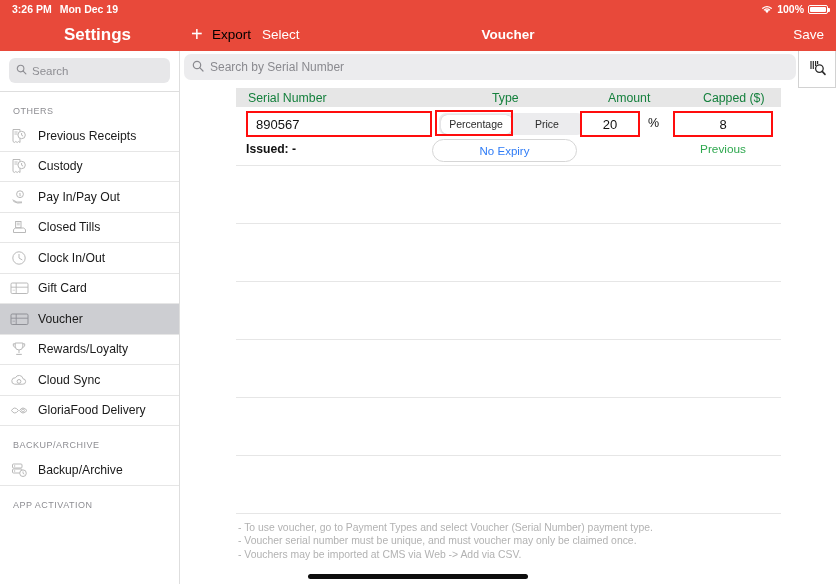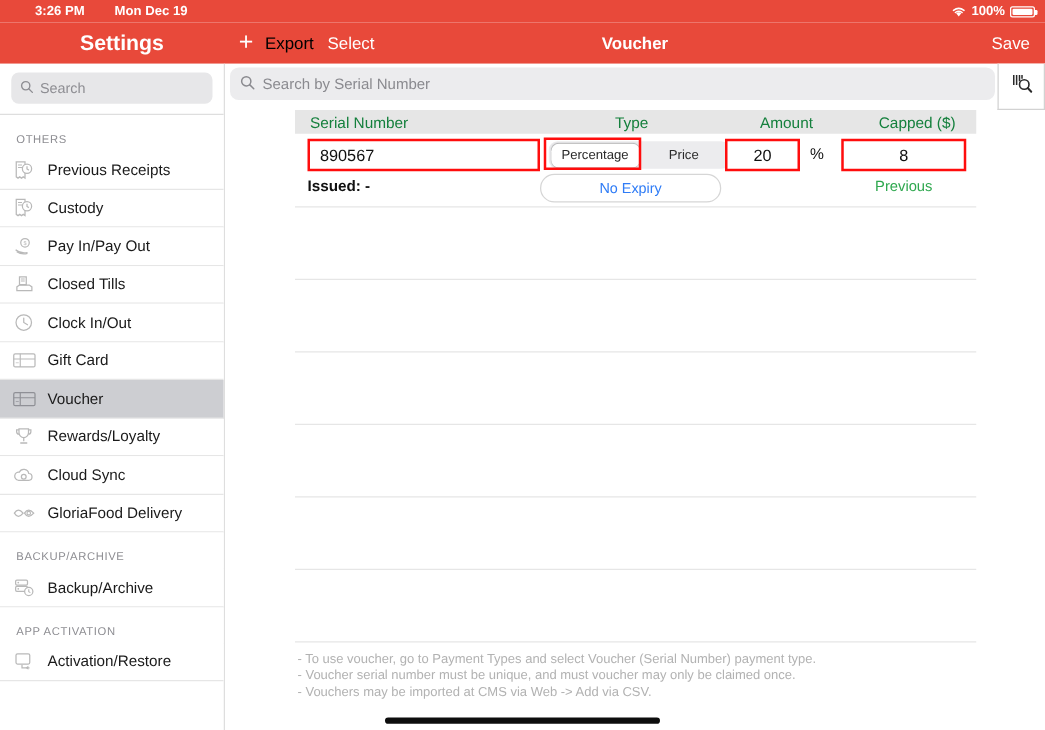--- a/index.html
+++ b/index.html
@@ -12,21 +12,21 @@
   }
   #app { position: relative; width: 836px; height: 584px; }
 
   
   .statusbar {
     position: absolute; top: 0; left: 0; width: 836px; height: 18px;
     background: #e8493a; color: #ffffff;
     font-size: 10.5px; font-weight: bold;
     display: flex; align-items: center;
   }
-  .status-left { position: absolute; left: 28px; display: flex; gap: 24px; align-items: center; text-align: center; }
+  .status-left { position: absolute; left: 12px; display: flex; gap: 8px; align-items: center; text-align: center; }
   .status-right { position: absolute; right: 8px; display: flex; gap: 4px; align-items: center; }
   .wifi-ico { display: inline-block; width: 12px; height: 10px; position: relative; }
   .wifi-ico svg { display:block; }
   .batt {
     display: inline-block; width: 20px; height: 9px;
     border: 1px solid #fff; border-radius: 2px; position: relative; padding: 1px;
   }
   .batt::after {
     content: ""; position: absolute; right: -3px; top: 2.5px;
     width: 2px; height: 4px; background: #fff; border-radius: 0 1px 1px 0;
@@ -364,30 +364,20 @@
               <circle cx="12" cy="11.2" r="3.3" stroke="#b9b9b9" stroke-width="1" fill="#fff"></circle>
               <path d="M12 9.4v1.9l1.3.8" stroke="#b9b9b9" stroke-width=".9" fill="none"></path>
             </svg>
         </span>
         <span class="lbl">Backup/Archive</span>
       </div>
     </div>
 
     <div>
       <div class="sb-group-hdr">APP ACTIVATION</div>
-      <div class="sb-item">
-        <span class="sb-ico">
-          <svg width="17" height="16" viewBox="0 0 17 16">
-              <rect x="1.8" y="2" width="11" height="8.2" rx="1.2" stroke="#b9b9b9" stroke-width="1" fill="none"></rect>
-              <path d="M6.6 10.8v2.4h6" stroke="#b9b9b9" stroke-width="1" fill="none"></path>
-              <path d="M9.4 13.2l2.3-1.6v3.2z" fill="#b9b9b9"></path>
-            </svg>
-        </span>
-        <span class="lbl">Activation/Restore</span>
-      </div>
     </div>
   </div>
 
   <div class="main">
 
     <div class="search-bar-row">
       <div class="main-search">
         <span>
           <svg width="12" height="12" viewBox="0 0 12 12">
               <circle cx="5" cy="5" r="3.7" stroke="#8a8a8f" stroke-width="1.2" fill="none"></circle>

